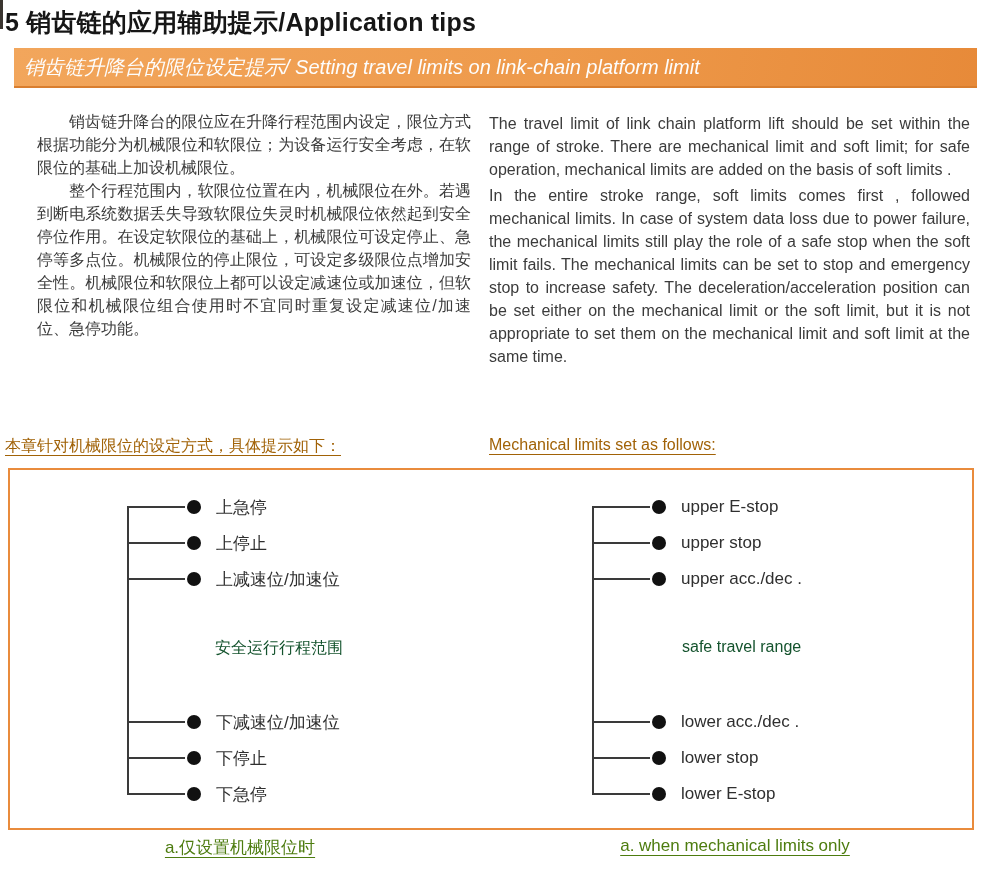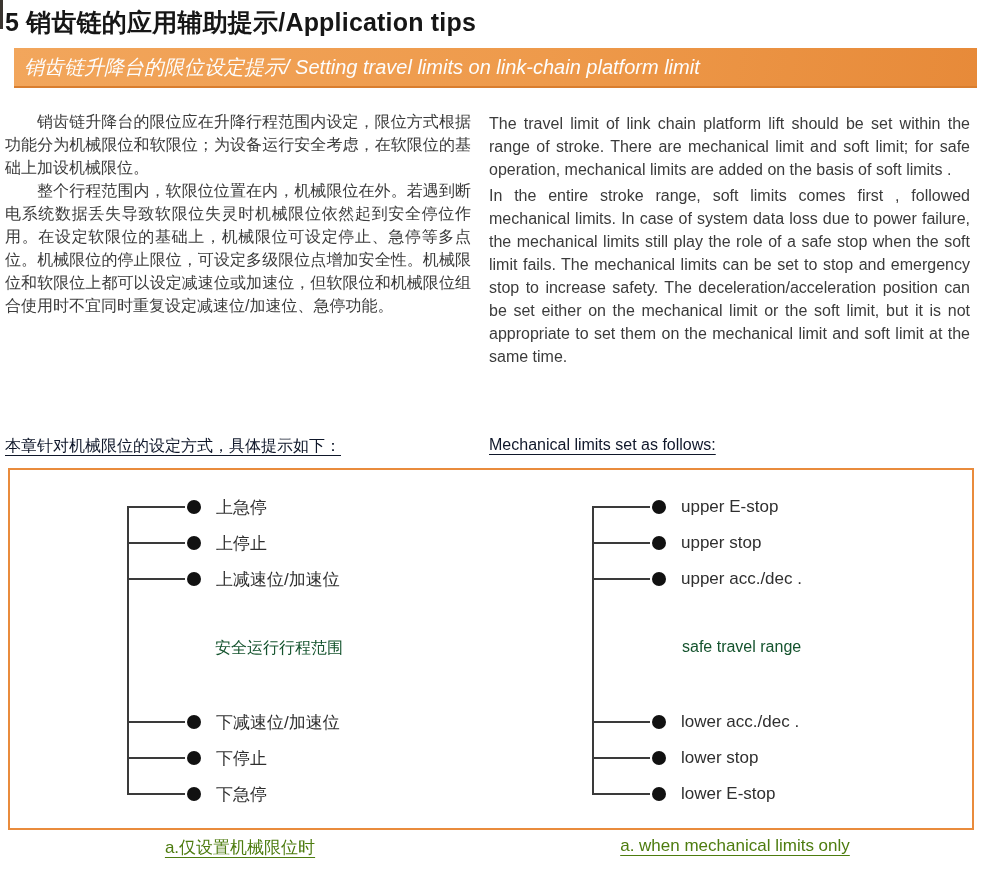--- a/index.html
+++ b/index.html
@@ -18,24 +18,24 @@
     background:linear-gradient(100deg,#f2a65c 0%, #ee9a4b 55%, #e78a39 100%);
     border-bottom:2px solid #d97e2f; }
   #banner .banner-text { padding:0 0 0 10px; line-height:38px; font-size:20px;
     color:#fdfdfd; font-weight:400; white-space:nowrap; overflow:hidden;font-style:italic; }
 
   .col { position:absolute; top:110px; font-size:16px; line-height:23px;
     text-align:justify; color:#3b3b3b; }
   #col-zh { left:5px;  width:466px; }
   #col-en { left:489px; width:481px; top:112px; }
   .col p { margin:0; }
-  #col-zh p { text-indent:2em; }
+  #col-zh p { text-indent:2em;margin-left:32px; }
   #col-en p { margin-bottom:3px; }
 
-  .subhead { position:absolute; top:436px; font-size:16px; color:#0f172a;
+  .subhead { position:absolute; top:436px; font-size:16px; color:#a16207;
     text-decoration:underline; text-underline-offset:4px; white-space:nowrap; }
   #subhead-zh { left:5px; }
   #subhead-en { left:489px; }
 
   #diagram-box { left:8px; top:468px; width:966px; height:362px;
     border:2px solid #e98b3c; background:#fff; }
 
   .diag-col { position:absolute; top:0; height:100%; }
   #diag-zh { left:117px; width:360px; }
   #diag-en { left:582px; width:380px;border-radius:20px; }

